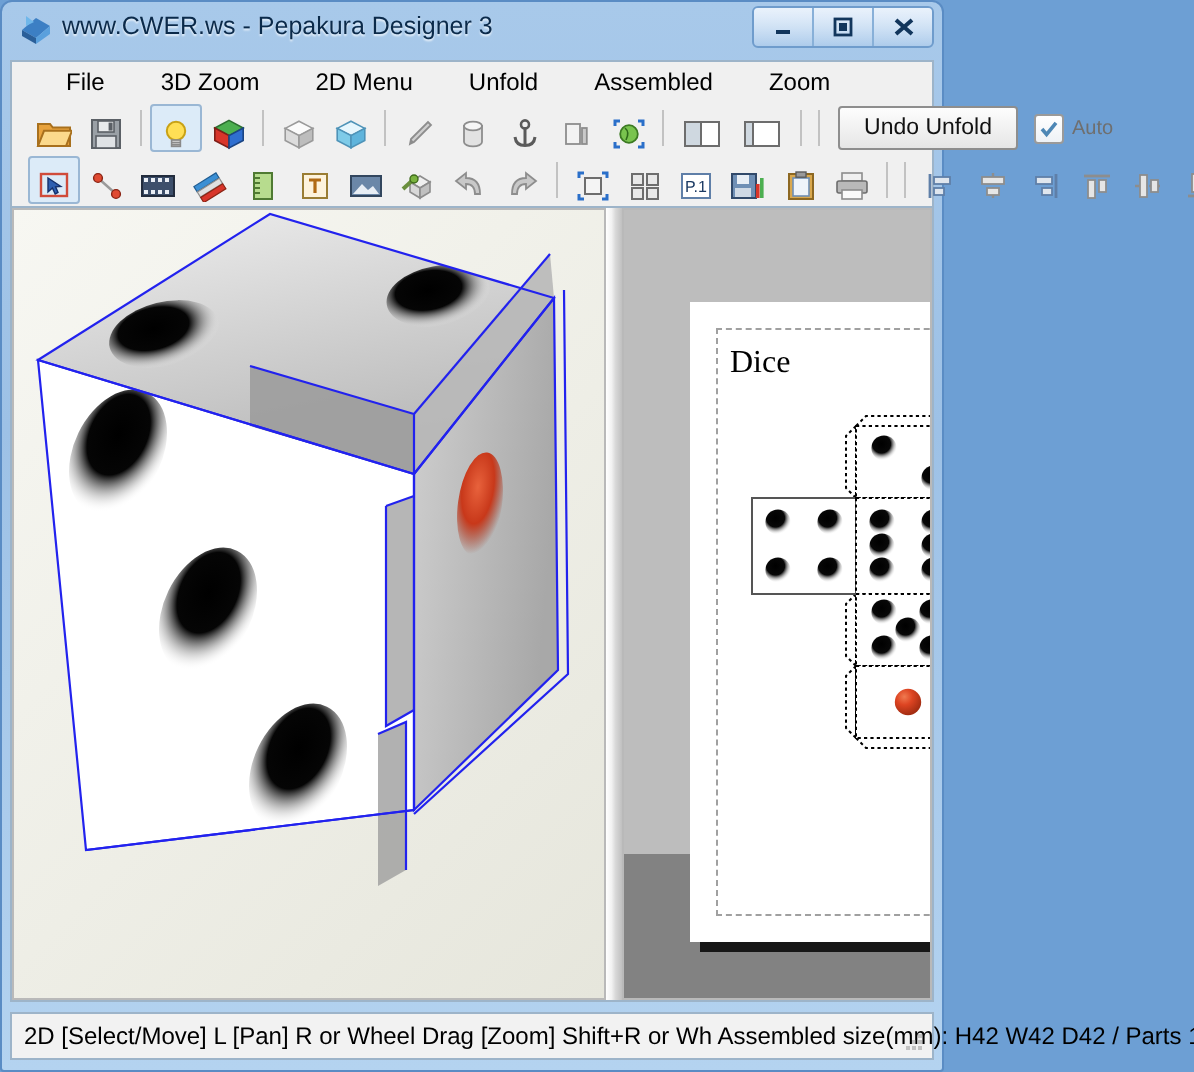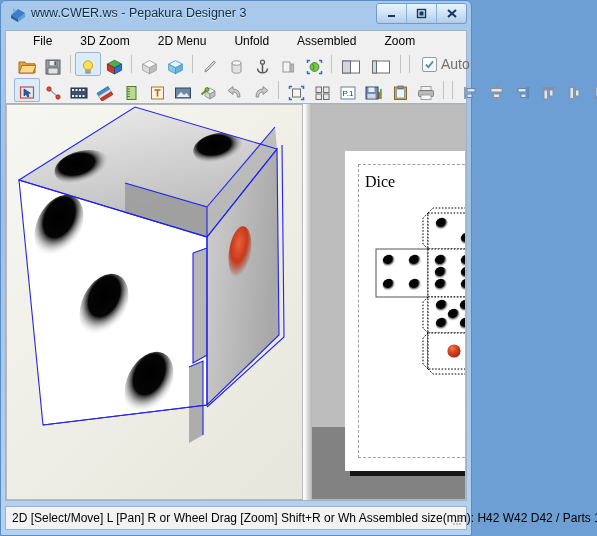--- a/index.html
+++ b/index.html
@@ -89,21 +89,21 @@
     font-size:11.5px;color:#111;cursor:default;white-space:nowrap;
   }
   .auto-chk{
     margin-left:8px;display:flex;align-items:center;gap:4px;cursor:default;
   }
   .chkbox{
     width:13px;height:13px;border:1px solid #9a9a9a;border-radius:2px;
     background:linear-gradient(180deg,#fff,#eef2f6);
     display:flex;align-items:center;justify-content:center;
   }
-  .auto-lbl{font-size:14px;color:#6f6f6f;}
+  .auto-lbl{font-size:10px;color:#6f6f6f;}
   
   .content{
     position:absolute;left:4px;top:102px;right:4px;bottom:34px;
     background:#fff;
     border:1px solid #9db4c9;
     box-sizing:border-box;
     display:flex;
   }
   .pane3d{
     position:relative;width:297px;height:100%;
@@ -309,20 +309,21 @@
       <div class="tbtn tbig">
         <svg width="20" height="16" viewBox="0 0 20 16">
           <rect x="1.5" y="2" width="17" height="12" fill="#fff" stroke="#6d6d6d"></rect>
           <rect x="1.5" y="2" width="4" height="12" fill="#cfd8e0" stroke="#6d6d6d"></rect>
         </svg>
       </div>
 
       <div class="tsep"></div>
       <div class="tsep"></div>
 
+      <div class="undo-unfold">Undo Unfold</div>
 
       <div class="auto-chk">
         <span class="chkbox">
           <svg width="11" height="11" viewBox="0 0 11 11">
             <path d="M2 5.5 L4.3 8.2 L9 2.4" stroke="#4e87b5" stroke-width="1.8" fill="none"></path>
           </svg>
         </span>
         <span class="auto-lbl">Auto</span>
       </div>
     </div>

